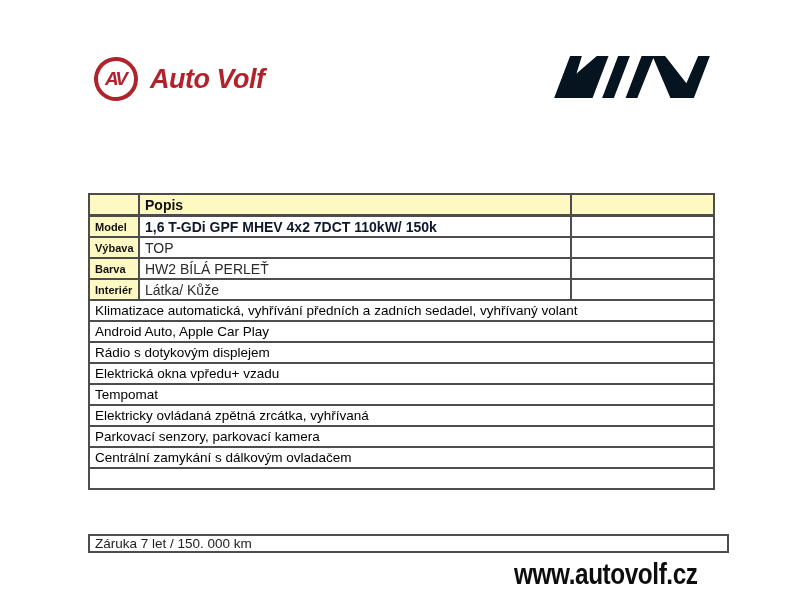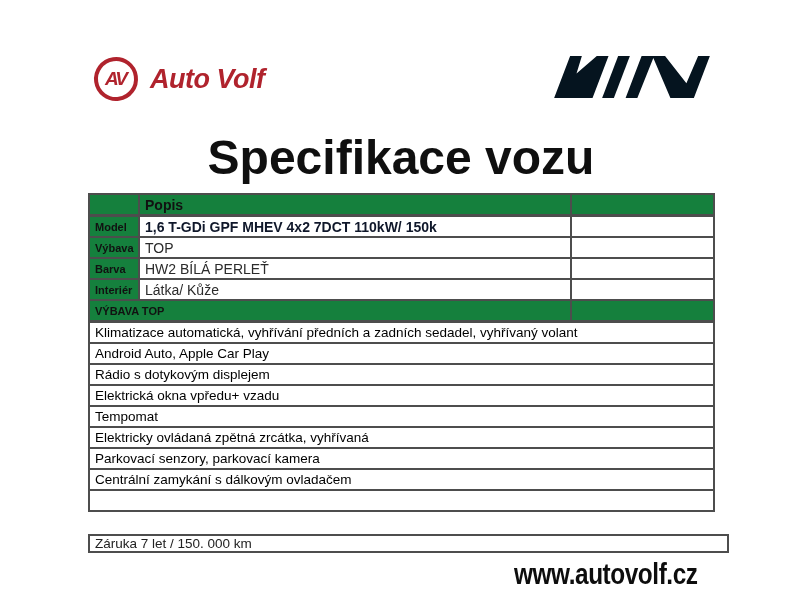--- a/index.html
+++ b/index.html
@@ -20,21 +20,21 @@
   
   .title{position:absolute;left:0;top:130px;width:802px;margin:0;text-align:center;
          font-size:48px;font-weight:bold;color:#0f0f0f;letter-spacing:0;}
 
   
   table{border-collapse:collapse;table-layout:fixed;}
   .spec-table{position:absolute;left:88px;top:193px;width:625px;}
   .spec-table td{border:2px solid #4d4d4d;height:19px;padding:0 2px 0 5px;
                  overflow:hidden;white-space:nowrap;vertical-align:middle;}
   .thickb td{border-bottom-width:3px;}
-  .cell-gray{background:#15803d;}
+  .cell-gray{background:#fef9c3;}
   .lbl{font-size:11px;font-weight:bold;color:#111;margin-top:46px;}
   .hdr{font-size:14px;font-weight:bold;color:#111;}
   .val{font-size:14px;color:#2b2b2b;}
   .val-bold{font-weight:bold;color:#0f172a;margin-left:15px;}
   .feat{font-size:13.5px;color:#000000;}
   .warranty-table{position:absolute;left:88px;top:534px;width:641px;}
   .warranty-table td{border:2px solid #4d4d4d;height:13px;padding:0 2px 0 5px;
                      font-size:13.5px;color:#222;white-space:nowrap;overflow:hidden;}
 
   
@@ -55,21 +55,20 @@
   </div>
 
   <svg class="kia-logo" viewBox="0 0 150 43" preserveAspectRatio="none" aria-label="KIA">
     <g fill="#05141f">
       <polygon points="17,0 28,0 23,18 42,0 53,0 38,43 2,43"></polygon>
       <polygon points="62,0 73,0 58,43 47,43"></polygon>
       <polygon points="84,0 106,0 126,28 137,0 148,0 133,43 111,43 95,2 80,43 69,43"></polygon>
     </g>
   </svg>
 
-  <h1 class="title">Specifikace vozu</h1>
 
   <table class="spec-table">
     <colgroup>
       <col style="width:50px">
         <col style="width:432px">
         <col style="width:143px">
     </colgroup>
     <tbody>
         <tr class="thickb">
           <td class="cell-gray lbl"></td>
@@ -88,24 +87,20 @@
         </tr>
         <tr>
           <td class="cell-gray lbl">Barva</td>
           <td class="val">HW2 BÍLÁ PERLEŤ</td>
           <td></td>
         </tr>
         <tr>
           <td class="cell-gray lbl">Interiér</td>
           <td class="val">Látka/ Kůže</td>
           <td></td>
-        </tr>
-        <tr class="thickb">
-          <td class="cell-gray lbl" colspan="2">VÝBAVA TOP</td>
-          <td class="cell-gray"></td>
         </tr>
         <tr>
           <td class="feat" colspan="3">Klimatizace automatická, vyhřívání předních a zadních sedadel, vyhřívaný volant</td>
         </tr>
         <tr>
           <td class="feat" colspan="3">Android Auto, Apple Car Play</td>
         </tr>
         <tr>
           <td class="feat" colspan="3">Rádio s dotykovým displejem</td>
         </tr>

